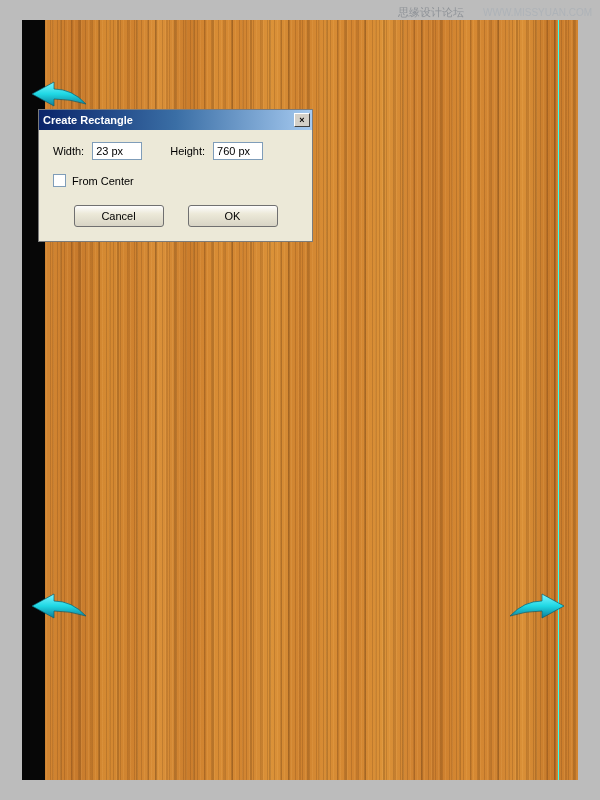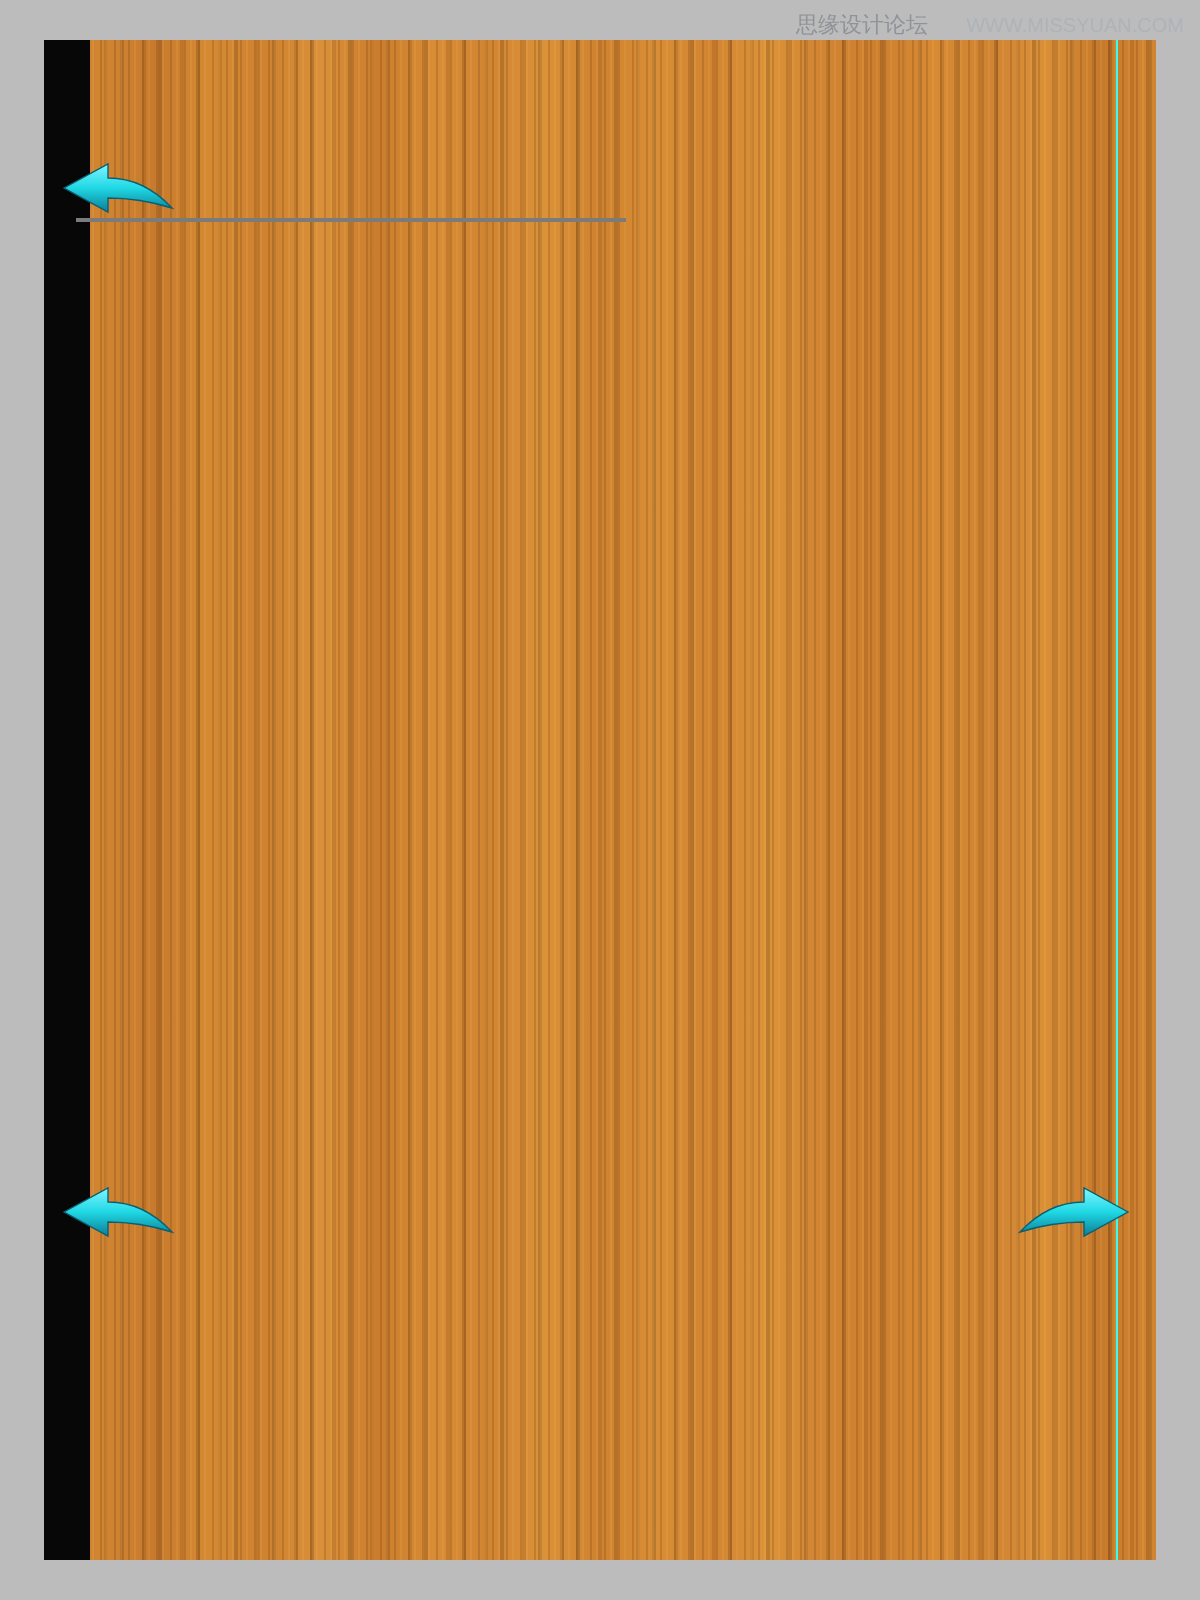--- a/index.html
+++ b/index.html
@@ -152,18 +152,41 @@
         <stop offset="0" stop-color="#7ff5ff"></stop>
         <stop offset="0.5" stop-color="#1fd8e4"></stop>
         <stop offset="1" stop-color="#0d7d97"></stop>
       </linearGradient>
     </defs>
     <path d="M56 14 L34 2 L34 9 Q16 9 2 24 Q18 19 34 19 L34 26 Z" fill="url(#ag3)" stroke="#0a5f70" stroke-width="0.7"></path>
   </svg>
 </div>
 
 <div class="dialog">
+  <div class="titlebar">
+    <span>Create Rectangle</span>
+    <div class="close">
+      <span>×</span>
+    </div>
+  </div>
+  <div class="dialog-body">
+    <div class="row">
+      <label>Width:</label>
+      <input class="text-input" value="23 px" style="">
+      <span style="width:12px"></span>
+      <label>Height:</label>
+      <input class="text-input" value="760 px" style="">
+    </div>
+    <div class="checkbox-row">
+      <div class="cb"></div>
+      <span>From Center</span>
+    </div>
+    <div class="button-row">
+      <button class="btn">Cancel</button>
+      <button class="btn">OK</button>
+    </div>
+  </div>
 </div>
 
 <div class="watermark">
   <span class="cn">思缘设计论坛</span>
   <span class="url">WWW.MISSYUAN.COM</span>
 </div>
 
 </body></html>

